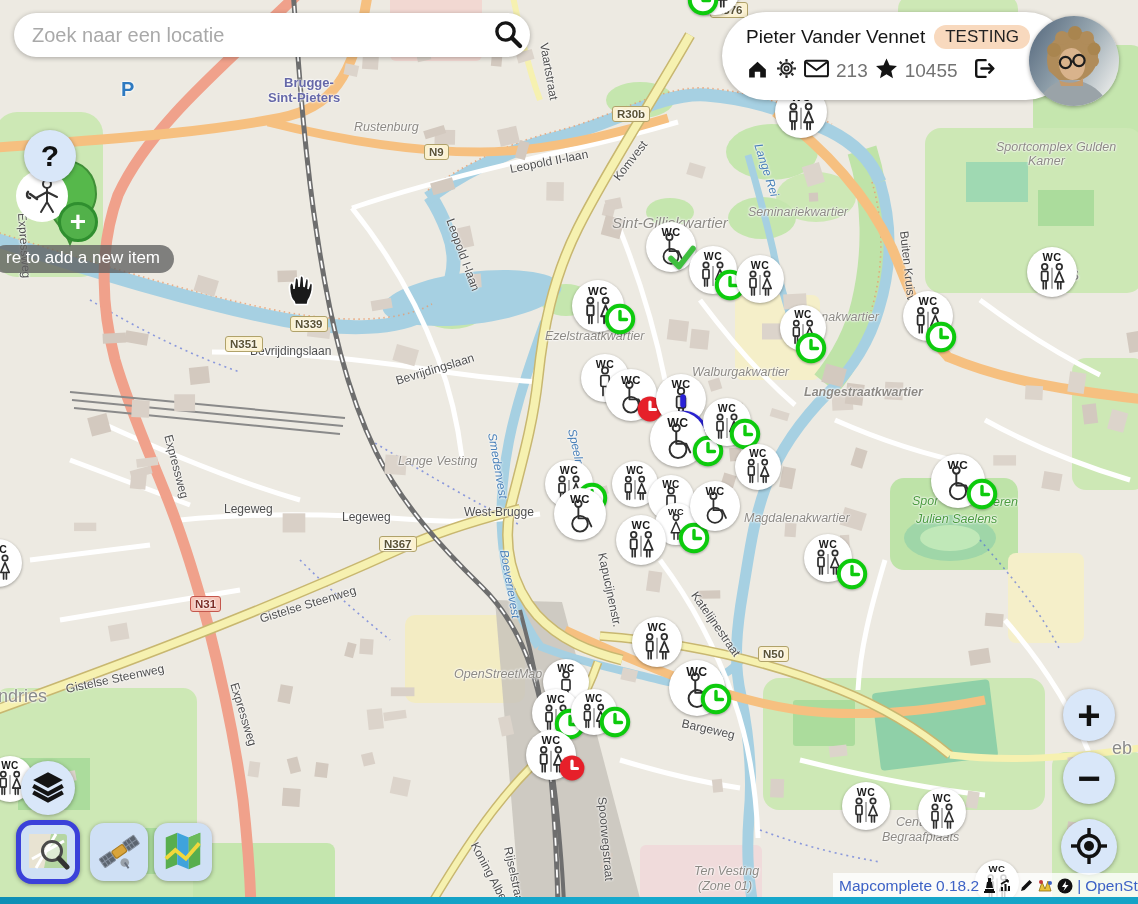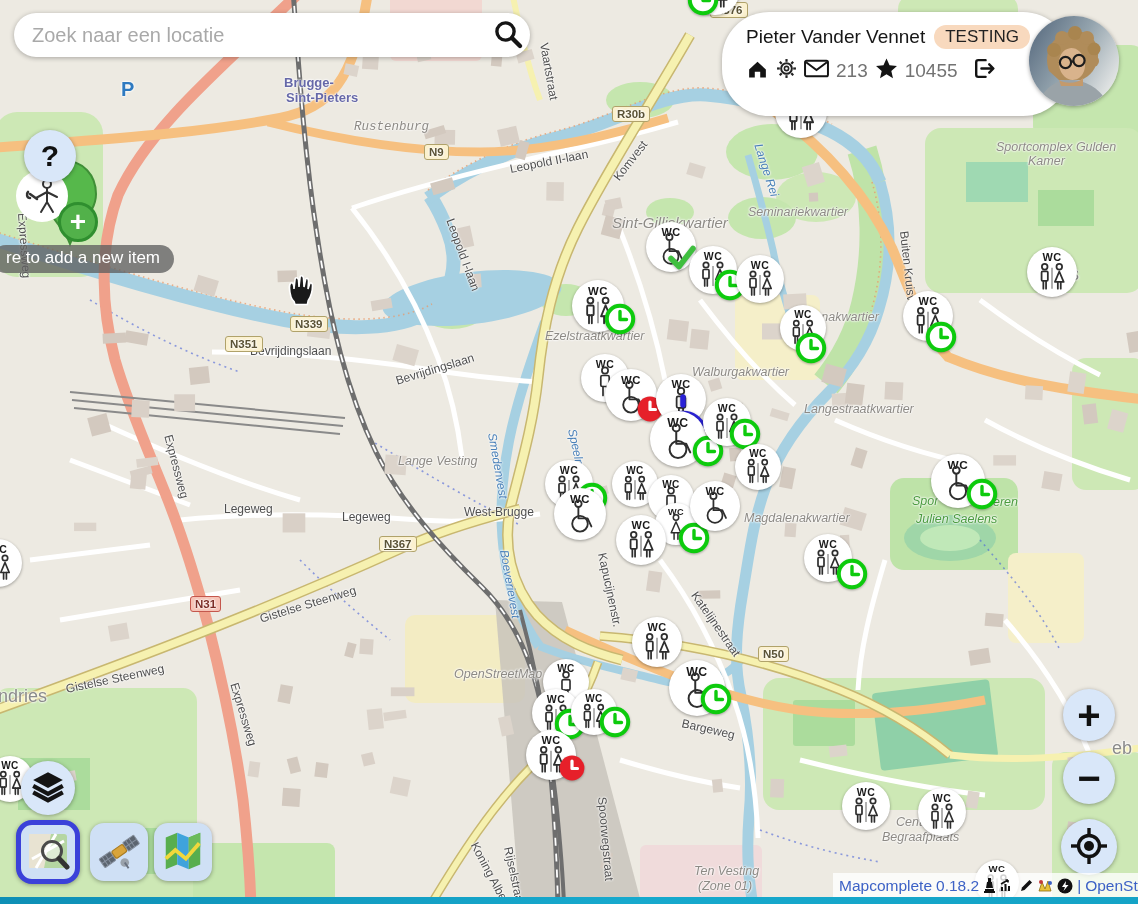--- a/index.html
+++ b/index.html
@@ -24,21 +24,21 @@
   .badge{position:absolute;transform:translate(-50%,-50%);filter:drop-shadow(0 1px 1px rgba(0,0,0,.3));}
   
   .panel{position:absolute;background:#fff;box-shadow:0 1px 5px rgba(0,0,0,.3);}
   #search-bar{left:14px;top:13px;width:516px;height:44px;border-radius:22px;z-index:10;
               display:flex;align-items:center;justify-content:center;}
   #search-input{flex:1;border:none;outline:none;background:transparent;font-size:20px;
                 color:#333;padding:0 6px 0 18px;font-family:"Liberation Sans",sans-serif;}
   #search-input::placeholder{color:#a9a9a9;}
   #search-btn{width:44px;height:44px;border:none;background:transparent;cursor:pointer;
               display:flex;align-items:center;justify-content:center;}
-  #user-panel{left:722px;top:12px;width:348px;height:104px;border-radius:47px;z-index:10;
+  #user-panel{left:722px;top:12px;width:348px;height:88px;border-radius:47px;z-index:10;
               padding-left:24px;box-sizing:border-box;text-align:center;}
   #user-row1{display:flex;align-items:center;gap:9px;margin-top:13px;}
   #user-name{font-size:19px;color:#161616;}
   #mode-badge{background:#F8D9BE;color:#222;font-size:17px;padding:2px 11px;border-radius:13px;}
   #user-row2{display:flex;align-items:center;gap:7px;margin-top:7px;}
   #user-row2 .cnt{font-size:19px;color:#737373;}
   #avatar{position:absolute;left:1029px;top:16px;width:90px;height:90px;border-radius:50%;
           overflow:hidden;z-index:11;box-shadow:0 1px 4px rgba(0,0,0,.35);}
   .round-btn{position:absolute;border-radius:50%;background:#D9E7F9;border:none;cursor:pointer;
              box-shadow:0 1px 4px rgba(0,0,0,.35);display:flex;align-items:center;justify-content:center;
@@ -274,27 +274,27 @@
         <rect x="362.4949222430587" y="53.4319683839567" width="16.013016077689826" height="15.899142678827047" fill="#D9D0C7" transform="rotate(4 370.5014302819036 61.381539723370224)"></rect>
         <rect x="516.7627238947898" y="51.11041239812039" width="16.702742842957377" height="10.24418696318753" fill="#DCD4CB" transform="rotate(-16 525.1140953162685 56.232505879714154)"></rect>
         <rect x="389.55574967432767" y="16.774136585881934" width="11.771666870685294" height="15.646995207527652" fill="#D3C9BF" transform="rotate(-11 395.4415831096703 24.59763418964576)"></rect>
         <rect x="491.4480143133551" y="52.09744030958973" width="10.563571389997378" height="14.219038276933134" fill="#D3C9BF" transform="rotate(5 496.7298000083538 59.206959448056296)"></rect>
         <rect x="359.02984796557575" y="17.727158782072365" width="16.042722628684714" height="12.587846473557875" fill="#D3C9BF" transform="rotate(4 367.0512092799181 24.021082018851303)"></rect>
       </g>
   </svg>
 
   <div id="label-layer">
       <div class="mlabel station" style="left: 284px; top: 75px;">Brugge-</div>
-      <div class="mlabel station" style="left: 286px; top: 90px; text-align: center;">Sint-Pieters</div>
-      <div class="mlabel quarter" style="left: 354px; top: 120px; font-family: Liberation Mono, monospace;">Rustenburg</div>
+      <div class="mlabel station" style="left: 268px; top: 90px; text-align: center;">Sint-Pieters</div>
+      <div class="mlabel quarter" style="left: 354px; top: 120px;">Rustenburg</div>
       <div class="mlabel quarter " style="left: 612px; top: 214px; font-size: 15px;">Sint-Gilliskwartier</div>
       <div class="mlabel quarter" style="left: 748px; top: 205px;">Seminariekwartier</div>
       <div class="mlabel quarter" style="left: 806px; top: 310px;">Annakwartier</div>
       <div class="mlabel quarter" style="left: 692px; top: 365px;">Walburgakwartier</div>
-      <div class="mlabel quarter" style="left: 804px; top: 402px;">Langestraatkwartier</div>
+      <div class="mlabel quarter" style="left: 804px; top: 385px; font-weight: bold;">Langestraatkwartier</div>
       <div class="mlabel quarter" style="left: 545px; top: 329px;">Ezelstraatkwartier</div>
       <div class="mlabel quarter" style="left: 744px; top: 511px;">Magdalenakwartier</div>
       <div class="mlabel quarter lg" style="left: 1038px; top: 264px;">Kruis</div>
       <div class="mlabel quarter" style="left: 996px; top: 140px;">Sportcomplex Gulden</div>
       <div class="mlabel quarter" style="left: 1028px; top: 154px;">Kamer</div>
       <div class="mlabel street" style="left: 464px; top: 505px;">West-Brugge</div>
       <div class="mlabel quarter" style="left: 398px; top: 454px;">Lange Vesting</div>
       <div class="mlabel street" style="left: 224px; top: 502px;">Legeweg</div>
       <div class="mlabel street" style="left: 342px; top: 510px;">Legeweg</div>
       <div class="mlabel street" style="left: 250px; top: 344px;">Bevrijdingslaan</div>

